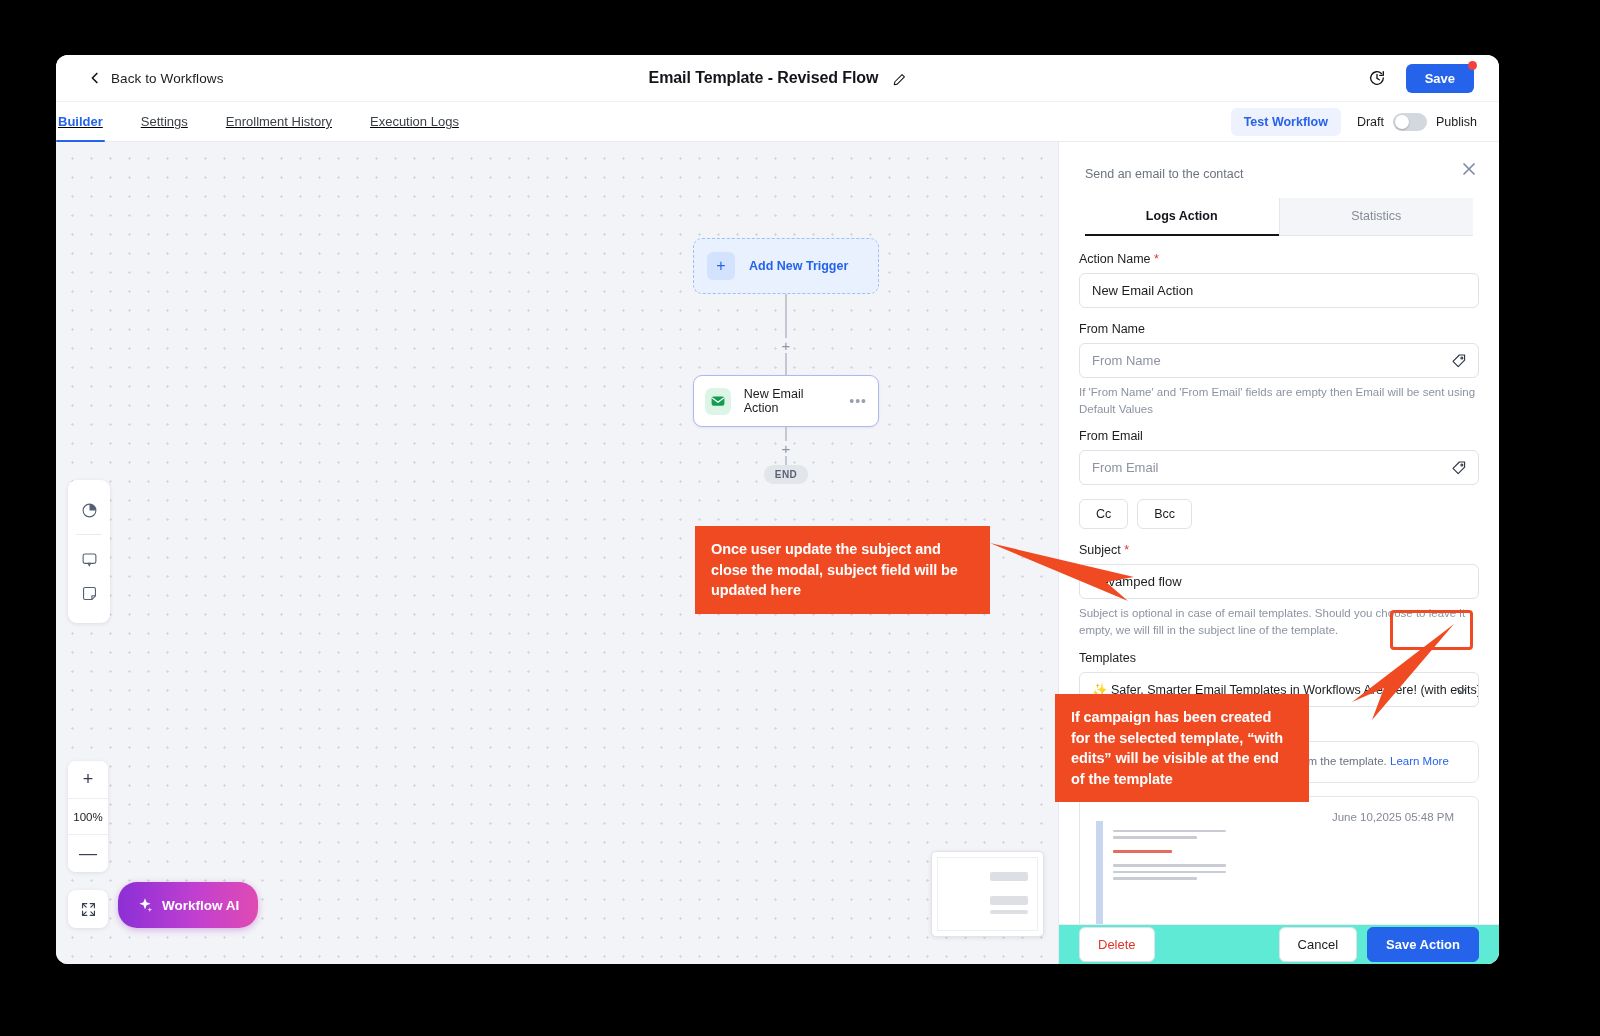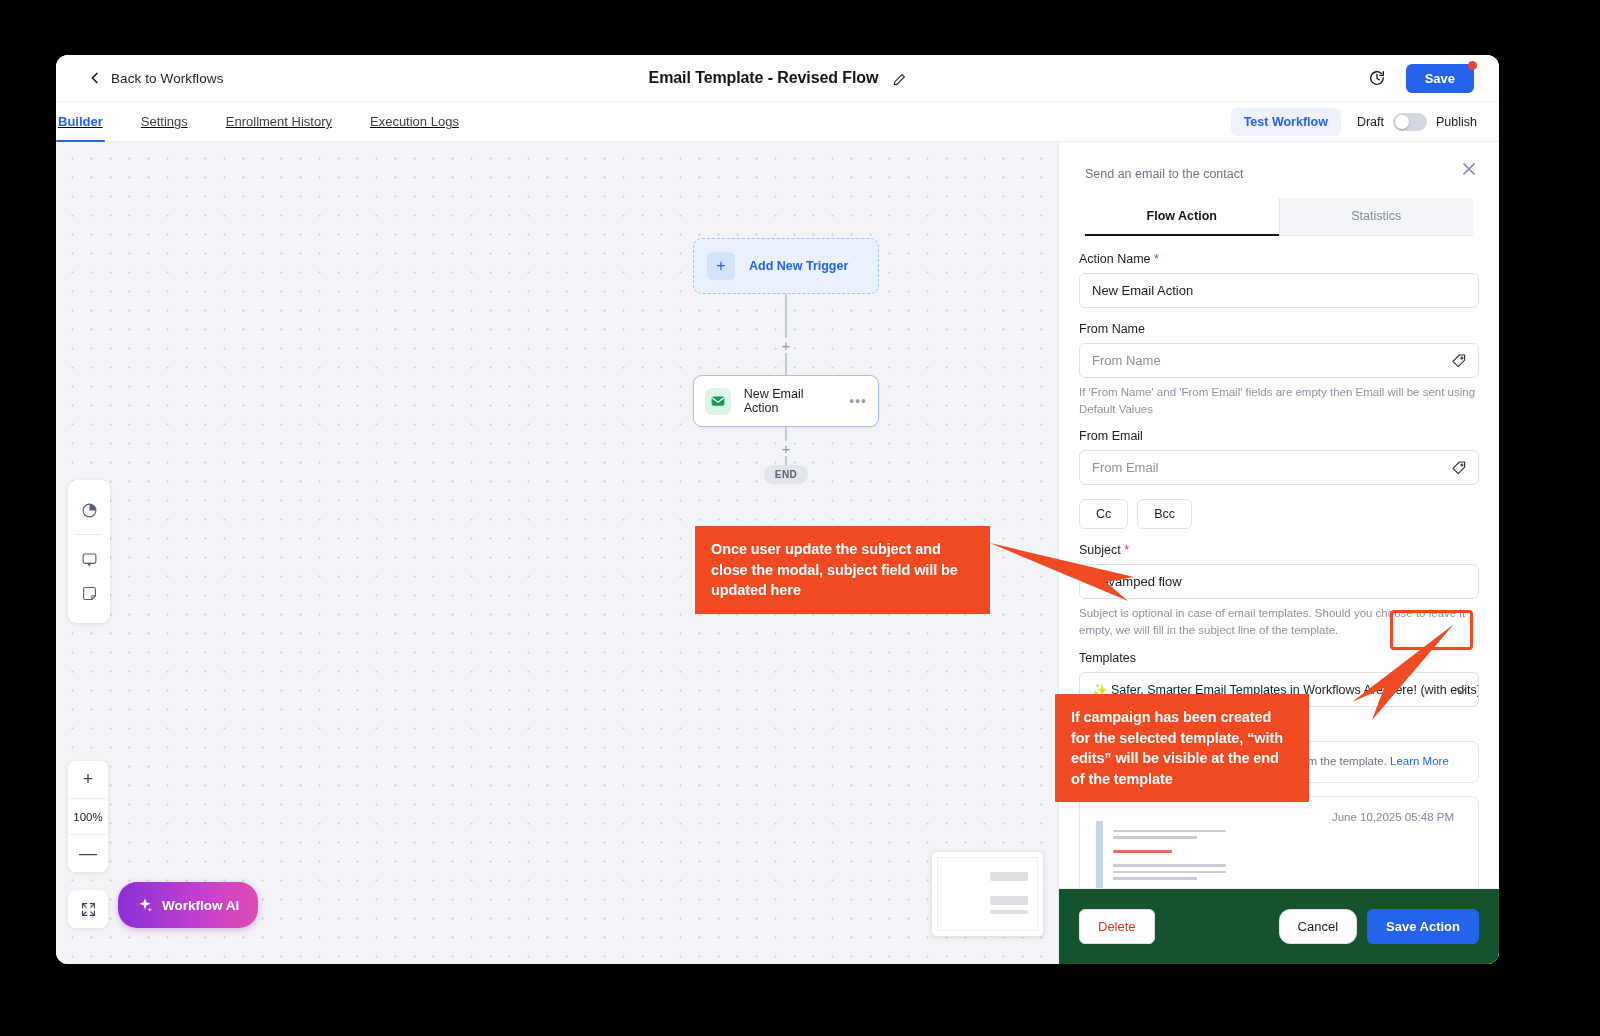--- a/index.html
+++ b/index.html
@@ -316,30 +316,30 @@
   .pl { height: 2.6px; background: #c9ccd4; border-radius: 1px; margin-bottom: 4px; }
   .pl.h { background: #2b2e36; height: 3.4px; }
   .pl.acc { background: #e86a5d; }
   .pl.short { width: 52%; }
   .pl.mid { width: 74%; }
   .pl-gap { height: 7px; }
 
   .sp-footer {
     flex: 0 0 auto;
     border-top: 1px solid #ebedf1;
-    padding: 20px 20px;
-    display: flex; align-items: center; background: #14532d;
+    padding: 2px 20px;
+    display: flex; align-items: center; background: #5eead4;
   }
   .btn {
     border-radius: 6px; font-size: 13px; font-weight: 500;
     padding: 9px 18px; cursor: pointer; font-family: inherit;
     border: 1px solid #dfe2e8; background: #fff;
   }
   .btn-delete { color: #e2342a; }
-  .btn-cancel { color: #1b1d21; margin-left: auto; border-radius: 11px; }
+  .btn-cancel { color: #1b1d21; margin-left: auto; }
   .btn-save-action {
     background: #2563eb; color: #fff; border-color: #2563eb;
     font-weight: 600; margin-left: 10px;
   }
 
   
   .callout {
     position: absolute;
     background: #f04a23;
     color: #fff;
@@ -501,21 +501,21 @@
       </div>
     </div>
 
     <div class="side-panel">
       <div class="sp-head">
         <div class="sp-sub">Send an email to the contact</div>
         <svg class="sp-close" viewBox="0 0 20 20">
           <path d="M5 5l10 10M15 5L5 15" fill="none" stroke="#7d8ba5" stroke-width="1.7" stroke-linecap="round"></path>
         </svg>
         <div class="sp-tabs">
-          <div class="sp-tab active">Flow Action</div>
+          <div class="sp-tab active">Logs Action</div>
           <div class="sp-tab inactive">Statistics</div>
         </div>
       </div>
 
       <div class="sp-scroll">
 
         <div class="field-label">
           <span>Action Name</span> <span class="req">*</span>
         </div>
         <div class="inp">

